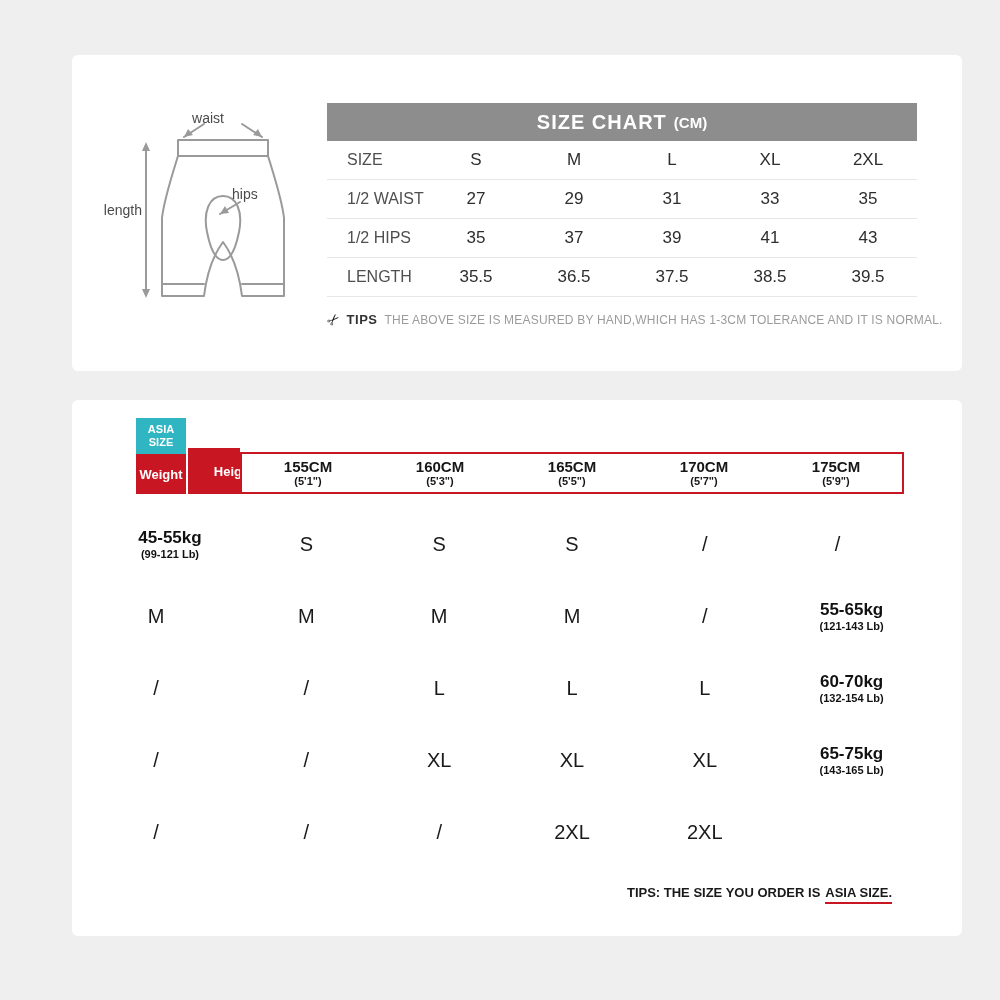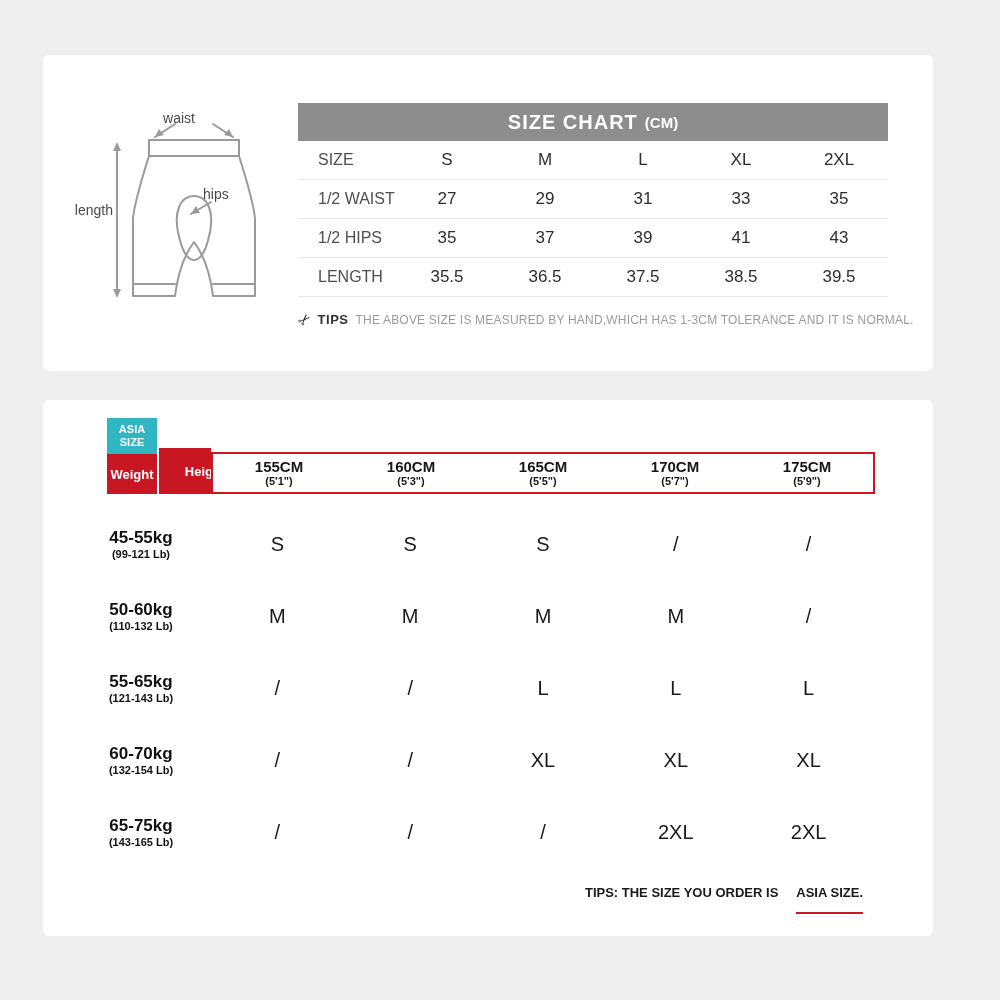--- a/index.html
+++ b/index.html
@@ -10,21 +10,21 @@
   *{box-sizing:border-box;margin:0;padding:0;}
   html,body{width:1000px;height:1000px;}
   body{
     background:#efefef;
     font-family:"Liberation Sans","DejaVu Sans",sans-serif;
     color:#333;
     overflow:hidden;
   }
   .canvas{position:relative;width:1000px;height:1000px;}
   .card{
-    position:absolute;left:43px;width:890px;
+    position:absolute;left:72px;width:890px;
     background:#ffffff;border-radius:6px;
   }
   .card-top{top:55px;height:316px;}
   .card-bottom{top:400px;height:536px;}
 
   
   .diagram{position:absolute;left:20px;top:45px;width:260px;height:250px;}
   .diagram svg{position:absolute;left:0;top:0;}
   .lbl{position:absolute;font-size:14px;color:#4a4a4a;}
   .lbl-waist{left:88px;top:10px;width:56px;text-align:center;}
@@ -85,21 +85,21 @@
   }
   .wcell{padding-left:28px;text-align:center;color:#111;}
   .wcell .kg{display:block;font-size:17px;font-weight:bold;line-height:19px;}
   .wcell .lb{display:block;font-size:11px;font-weight:bold;line-height:14px;}
   .vcell{text-align:center;font-size:20px;color:#1a1a1a;}
   .asia-tips{
     position:absolute;right:70px;bottom:36px;
     font-size:13px;font-weight:bold;color:#1a1a1a;white-space:nowrap;
   }
   .asia-tips .hl{
-    margin-left:18px;padding-bottom:12px;
+    margin-left:5px;padding-bottom:2px;
     border-bottom:2px solid var(--red);
   }
 </style>
 </head>
 <body>
 
 <div class="canvas">
 
   <section class="card card-top">
 
@@ -215,24 +215,20 @@
       <div class="wcell">
         <span class="kg">45-55kg</span>
         <span class="lb">(99-121 Lb)</span>
       </div>
       <div class="vcell">S</div>
       <div class="vcell">S</div>
       <div class="vcell">S</div>
       <div class="vcell">/</div>
       <div class="vcell">/</div>
 
-      <div class="wcell">
-        <span class="kg">50-60kg</span>
-        <span class="lb">(110-132 Lb)</span>
-      </div>
       <div class="vcell">M</div>
       <div class="vcell">M</div>
       <div class="vcell">M</div>
       <div class="vcell">M</div>
       <div class="vcell">/</div>
 
       <div class="wcell">
         <span class="kg">55-65kg</span>
         <span class="lb">(121-143 Lb)</span>
       </div>

